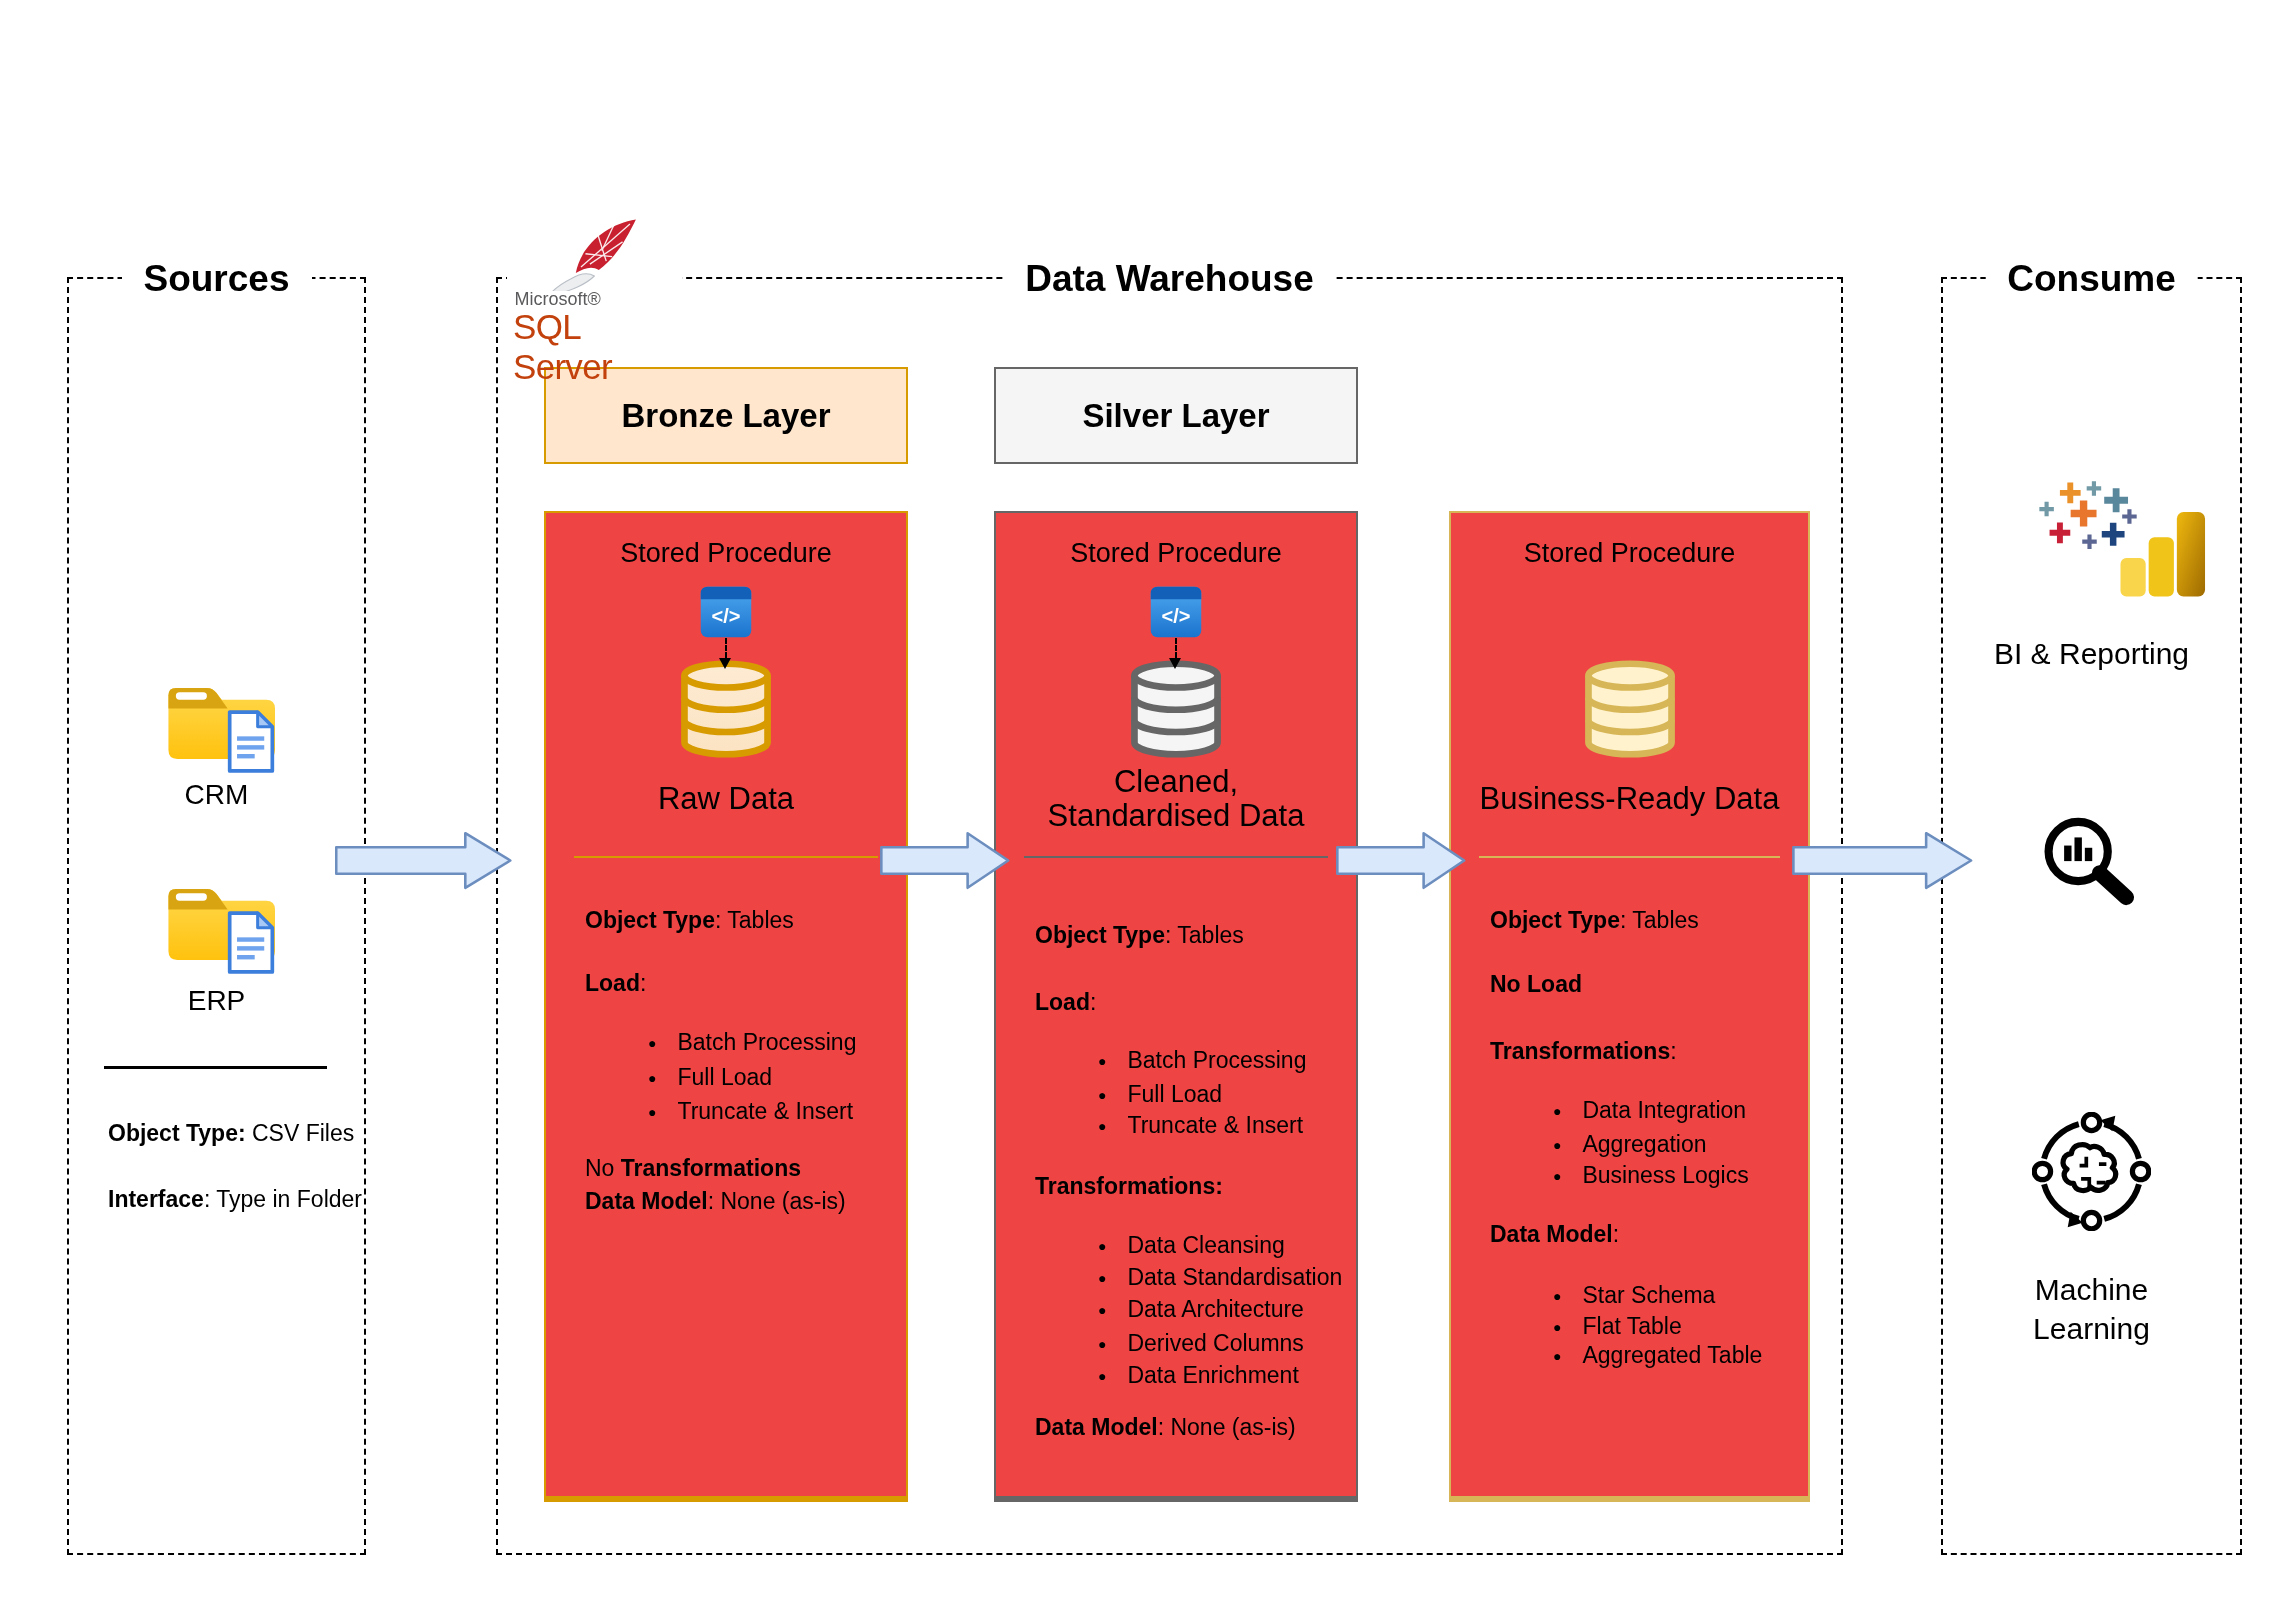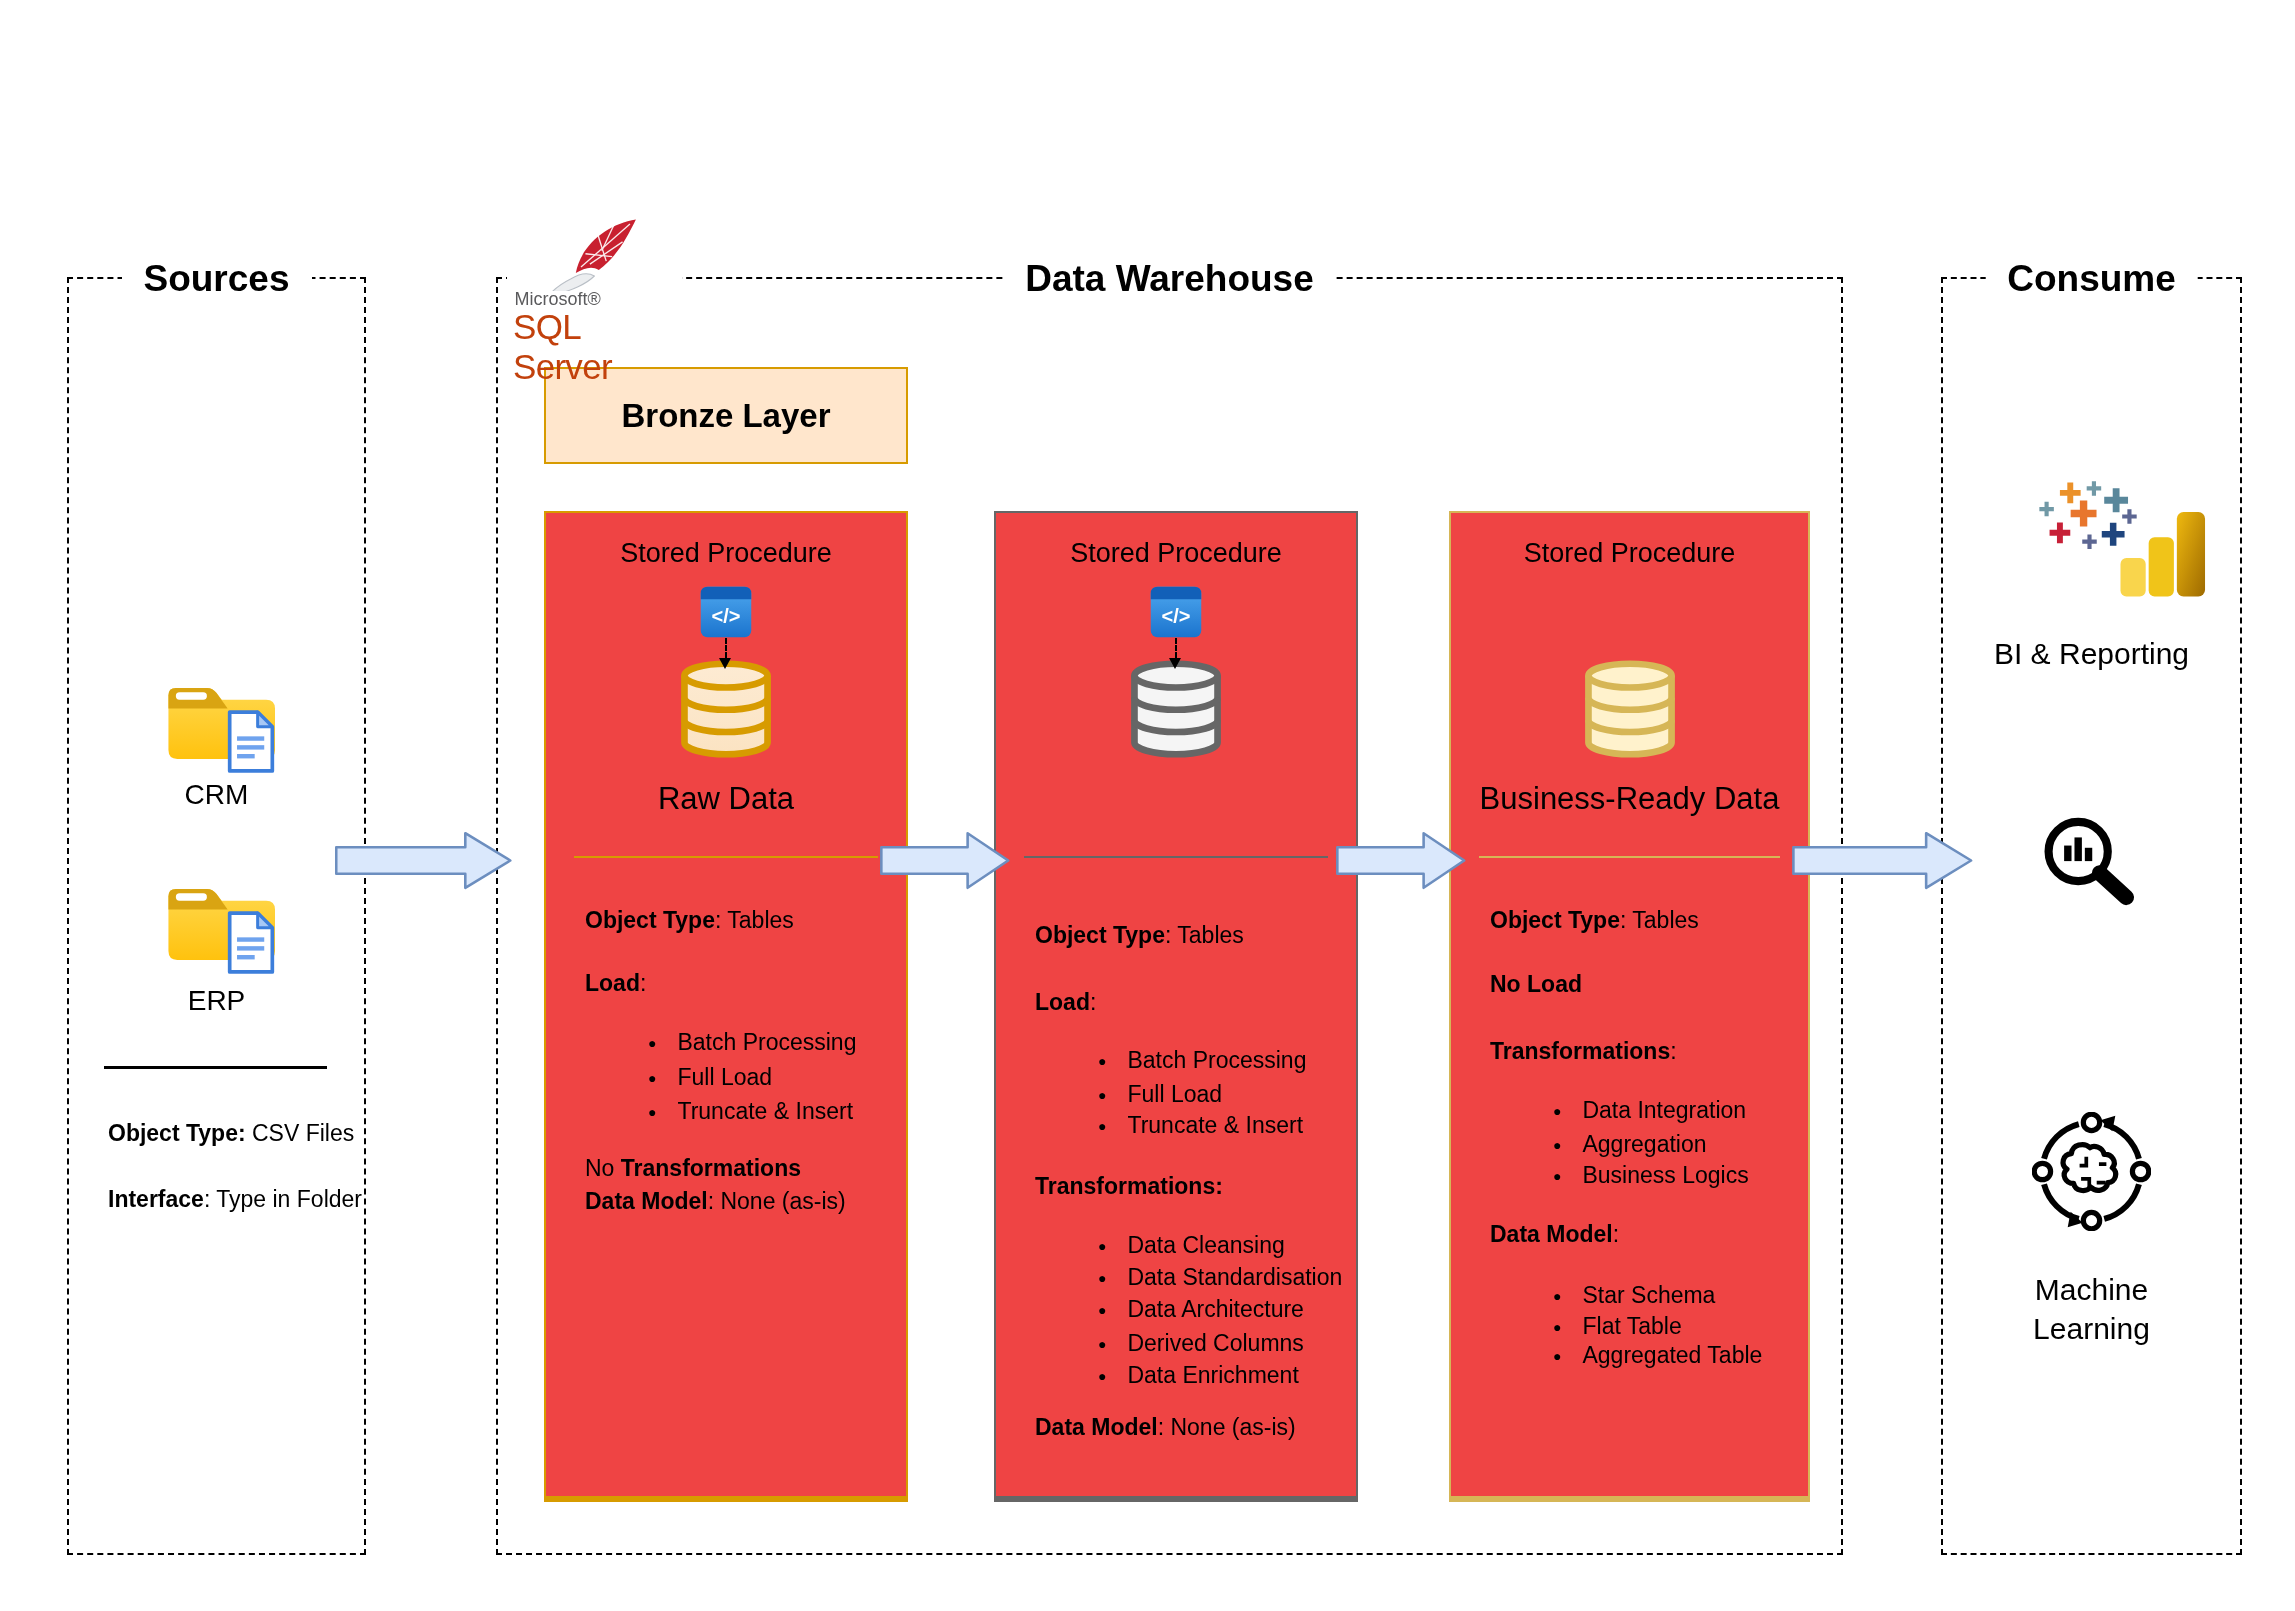--- a/index.html
+++ b/index.html
@@ -144,33 +144,38 @@
         <div class="tline" style="top:455px"><span class="b">Load</span><span>:</span></div>
         <div class="tline bullet" style="top:514px"><span>Batch Processing</span></div>
         <div class="tline bullet" style="top:549px"><span>Full Load</span></div>
         <div class="tline bullet" style="top:583px"><span>Truncate &amp; Insert</span></div>
         <div class="tline" style="top:640px"><span>No </span><span class="b">Transformations</span></div>
         <div class="tline" style="top:673px"><span class="b">Data Model</span><span>: None (as-is)</span></div>
       </div>
     </div>
 
     <div class="layer silver" style="left:496px;width:364px;height:1274px">
+      <div class="layer-header"><span>Silver Layer</span></div>
       <div class="layer-content">
         <div class="sp-label">Stored Procedure</div>
         <svg class="code-icon" viewBox="0 0 70 70">
           <rect x="1" y="1" width="68" height="68" rx="9" fill="url(#gradCode)"></rect>
           <path d="M1 10 q0 -9 9 -9 h50 q9 0 9 9 v8 h-68 z" fill="#1260B8"></path>
           <text x="35" y="50" text-anchor="middle" font-size="27" font-weight="bold" fill="#fff">&lt;/&gt;</text>
         </svg>
         <div class="connector"></div>
         <div class="connector-arrow"></div>
         <svg class="cyl" viewBox="0 0 124 132">
           <path d="M6 21 v90 a56 16 0 0 0 112 0 v-90 a56 16 0 0 0 -112 0" fill="#F5F5F5" stroke="#666666" stroke-width="9"></path>
           <path d="M6 21 a56 16 0 0 0 112 0 M6 51 a56 16 0 0 0 112 0 M6 81 a56 16 0 0 0 112 0" fill="none" stroke="#666666" stroke-width="9"></path>
         </svg>
+        <div class="db-label" style="top:252px">
+          <div>Cleaned,</div>
+          <div>Standardised Data</div>
+        </div>
         <div class="divider"></div>
         <div class="tline" style="top:407px"><span class="b">Object Type</span><span>: Tables</span></div>
         <div class="tline" style="top:474px"><span class="b">Load</span><span>:</span></div>
         <div class="tline bullet" style="top:532px"><span>Batch Processing</span></div>
         <div class="tline bullet" style="top:566px"><span>Full Load</span></div>
         <div class="tline bullet" style="top:597px"><span>Truncate &amp; Insert</span></div>
         <div class="tline" style="top:658px"><span class="b">Transformations</span><span class="b">:</span></div>
         <div class="tline bullet" style="top:717px"><span>Data Cleansing</span></div>
         <div class="tline bullet" style="top:749px"><span>Data Standardisation</span></div>
         <div class="tline bullet" style="top:781px"><span>Data Architecture</span></div>

